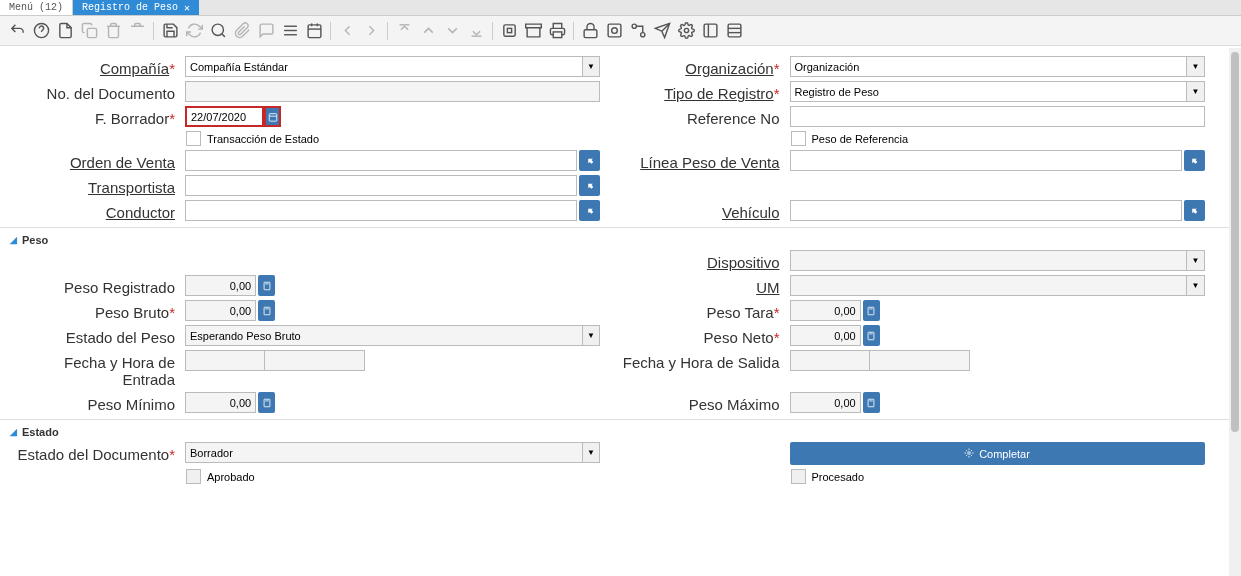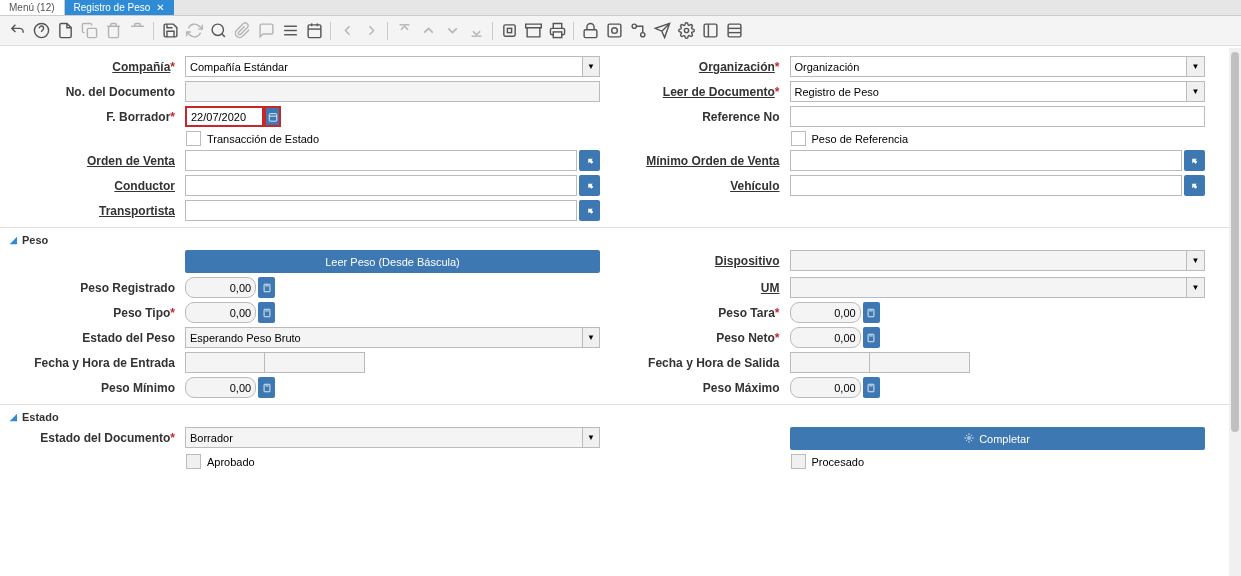--- a/index.html
+++ b/index.html
@@ -1,44 +1,44 @@
 <!DOCTYPE html>
 <html><head>
 <meta charset="utf-8">
 <style>
 * { margin: 0; padding: 0; box-sizing: border-box; }
 body { font-family: Arial, sans-serif; font-size: 11px; background: #fff; width: 1241px; height: 576px; overflow: hidden; position: relative; }
 
 
 .tab-bar { height: 16px; background: #e6e6e6; display: flex; border-bottom: 1px solid #ccc; }
-.tab { padding: 1px 9px; font-size: 10px; display: flex; align-items: center; cursor: pointer; }
+.tab { padding: 1px 9px; font-size: 10px; display: flex; align-items: center; cursor: pointer; font-family: Liberation Mono, monospace; }
 .tab-inactive { background: #fff; border-right: 1px solid #ccc; color: #555; }
 .tab-active { background: #2f8bd6; color: #fff; position: relative; }
 .tab-close { margin-left: 6px; font-size: 10px; cursor: pointer; }
 
 
 .toolbar { height: 30px; background: #f4f4f4; display: flex; align-items: center; padding: 0 6px; gap: 2px; border-bottom: 1px solid #ddd; }
 .tool-btn { width: 22px; height: 22px; display: flex; align-items: center; justify-content: center; cursor: pointer; color: #555; }
 .tool-sep { width: 1px; height: 18px; background: #ccc; margin: 0 3px; }
 
 
 .content { position: absolute; top: 48px; left: 0; right: 12px; bottom: 0; overflow-y: auto; padding: 8px 0; }
 .form-section { padding: 0 10px; }
 .form-row { display: flex; margin-bottom: 4px; }
 .col-half { width: 50%; display: flex; align-items: flex-start; }
-.field-label { width: 175px; text-align: right; padding-right: 10px; font-size: 12px; color: #333; padding-top: 4px; font-weight: bold; }
+.field-label { width: 175px; text-align: right; padding-right: 10px; font-size: 15px; color: #333; padding-top: 4px; }
 .field-label-u { text-decoration: underline; }
 .req { color: #c62828; }
 .field-control { flex: 1; max-width: 415px; display: flex; }
 input[type=text], select, textarea { width: 100%; height: 21px; border: 1px solid #bbb; padding: 0 4px; font-size: 11px; font-family: inherit; }
 input[readonly] { background: #f4f4f4; }
 .combo { position: relative; display: flex; width: 100%; }
 .combo-btn { width: 18px; height: 21px; border: 1px solid #bbb; border-left: none; background: #f0f0f0; display: flex; align-items: center; justify-content: center; cursor: pointer; font-size: 8px; }
 textarea { height: 60px; resize: both; padding: 4px; }
-.num-input { text-align: right; background: #f4f4f4; border-radius: 9px; }
+.num-input { text-align: right; background: #f4f4f4; }
 .num-wrap { display: flex; }
 .calc-btn { width: 22px; height: 21px; background: #3e78b3; display: flex; align-items: center; justify-content: center; cursor: pointer; color: #fff; margin-left: 2px; border-radius: 2px; }
 .arrow-btn { width: 22px; height: 21px; background: #3e78b3; display: flex; align-items: center; justify-content: center; cursor: pointer; color: #fff; margin-left: 2px; border-radius: 2px; }
 .date-highlighted { border: 2px solid #c62828 !important; }
 .date-wrap { display: flex; width: 96px; }
 .date-btn { width: 20px; height: 21px; background: #3e78b3; display: flex; align-items: center; justify-content: center; cursor: pointer; color: #fff; }
 .checkbox-row { display: flex; align-items: center; gap: 6px; padding-left: 1px; }
 .checkbox { width: 15px; height: 15px; border: 1px solid #bbb; background: #fff; cursor: pointer; }
 .checkbox-dis { background: #f0f0f0; }
 .section-header { display: flex; align-items: center; gap: 5px; padding: 6px 10px 4px 10px; font-weight: bold; font-size: 11px; color: #333; border-top: 1px solid #ddd; margin-top: 6px; }
@@ -270,21 +270,21 @@
     </div>
 
     <div class="form-row">
       <div class="col-half">
         <div class="field-label"><span>No. del Documento</span></div>
         <div class="field-control">
             <input type="text" readonly="" value="" style="">
           </div>
       </div>
       <div class="col-half">
-        <div class="field-label"><span class="field-label-u">Leer de Documento</span><span class="req">*</span></div>
+        <div class="field-label"><span class="field-label-u">Tipo de Registro</span><span class="req">*</span></div>
         <div class="field-control">
             <div class="combo">
               <input type="text" value="Registro de Peso" style="">
               <div class="combo-btn">▼</div>
             </div>
           </div>
       </div>
     </div>
 
     <div class="form-row">
@@ -334,87 +334,82 @@
         <div class="field-control">
             <input type="text" style="">
             <div class="arrow-btn small-svg">
               <svg viewBox="0 0 24 24" fill="currentColor">
                 <path d="M13 5l-8 8h5v6h6v-6h5z" transform="rotate(-45 12 12)"></path>
               </svg>
             </div>
           </div>
       </div>
       <div class="col-half">
-        <div class="field-label"><span class="field-label-u">Mínimo Orden de Venta</span></div>
+        <div class="field-label"><span class="field-label-u">Línea Peso de Venta</span></div>
         <div class="field-control">
             <input type="text" style="">
             <div class="arrow-btn small-svg">
               <svg viewBox="0 0 24 24" fill="currentColor">
                 <path d="M13 5l-8 8h5v6h6v-6h5z" transform="rotate(-45 12 12)"></path>
               </svg>
             </div>
           </div>
       </div>
     </div>
 
     <div class="form-row">
       <div class="col-half">
-        <div class="field-label"><span class="field-label-u">Conductor</span></div>
+        <div class="field-label"><span class="field-label-u">Transportista</span></div>
         <div class="field-control">
             <input type="text" style="">
             <div class="arrow-btn small-svg">
               <svg viewBox="0 0 24 24" fill="currentColor">
                 <path d="M13 5l-8 8h5v6h6v-6h5z" transform="rotate(-45 12 12)"></path>
               </svg>
             </div>
           </div>
       </div>
-      <div class="col-half">
-        <div class="field-label"><span class="field-label-u">Vehículo</span></div>
+      <div class="col-half"></div>
+    </div>
+
+    <div class="form-row">
+      <div class="col-half">
+        <div class="field-label"><span class="field-label-u">Conductor</span></div>
         <div class="field-control">
             <input type="text" style="">
             <div class="arrow-btn small-svg">
               <svg viewBox="0 0 24 24" fill="currentColor">
                 <path d="M13 5l-8 8h5v6h6v-6h5z" transform="rotate(-45 12 12)"></path>
               </svg>
             </div>
           </div>
       </div>
-    </div>
-
-    <div class="form-row">
-      <div class="col-half">
-        <div class="field-label"><span class="field-label-u">Transportista</span></div>
+      <div class="col-half">
+        <div class="field-label"><span class="field-label-u">Vehículo</span></div>
         <div class="field-control">
             <input type="text" style="">
             <div class="arrow-btn small-svg">
               <svg viewBox="0 0 24 24" fill="currentColor">
                 <path d="M13 5l-8 8h5v6h6v-6h5z" transform="rotate(-45 12 12)"></path>
               </svg>
             </div>
           </div>
       </div>
-      <div class="col-half"></div>
     </div>
   </div>
 
   <div class="section-header">
     <span class="section-toggle">◢</span>
     <span>Peso</span>
   </div>
   <div class="form-section">
 
     <div class="form-row">
       <div class="col-half">
         <div class="field-label"></div>
-        <div class="field-control">
-            <div class="wide-btn" style="width:100%">
-              <span>Leer Peso (Desde Báscula)</span>
-            </div>
-          </div>
       </div>
       <div class="col-half">
         <div class="field-label"><span class="field-label-u">Dispositivo</span></div>
         <div class="field-control">
             <div class="combo">
               <input type="text" readonly="" style="">
               <div class="combo-btn">▼</div>
             </div>
           </div>
       </div>
@@ -441,21 +436,21 @@
             <div class="combo">
               <input type="text" readonly="" style="">
               <div class="combo-btn">▼</div>
             </div>
           </div>
       </div>
     </div>
 
     <div class="form-row">
       <div class="col-half">
-        <div class="field-label"><span>Peso Tipo</span><span class="req">*</span></div>
+        <div class="field-label"><span>Peso Bruto</span><span class="req">*</span></div>
         <div class="field-control" style="max-width:90px">
             <div class="num-wrap">
               <input class="num-input" type="text" readonly="" value="0,00" style="">
               <div class="calc-btn small-svg">
                 <svg viewBox="0 0 24 24" fill="none" stroke="currentColor" stroke-width="2">
                   <rect x="5" y="3" width="14" height="18" rx="1"></rect>
                   <line x1="8" y1="7" x2="16" y2="7"></line>
                 </svg>
               </div>
             </div>

